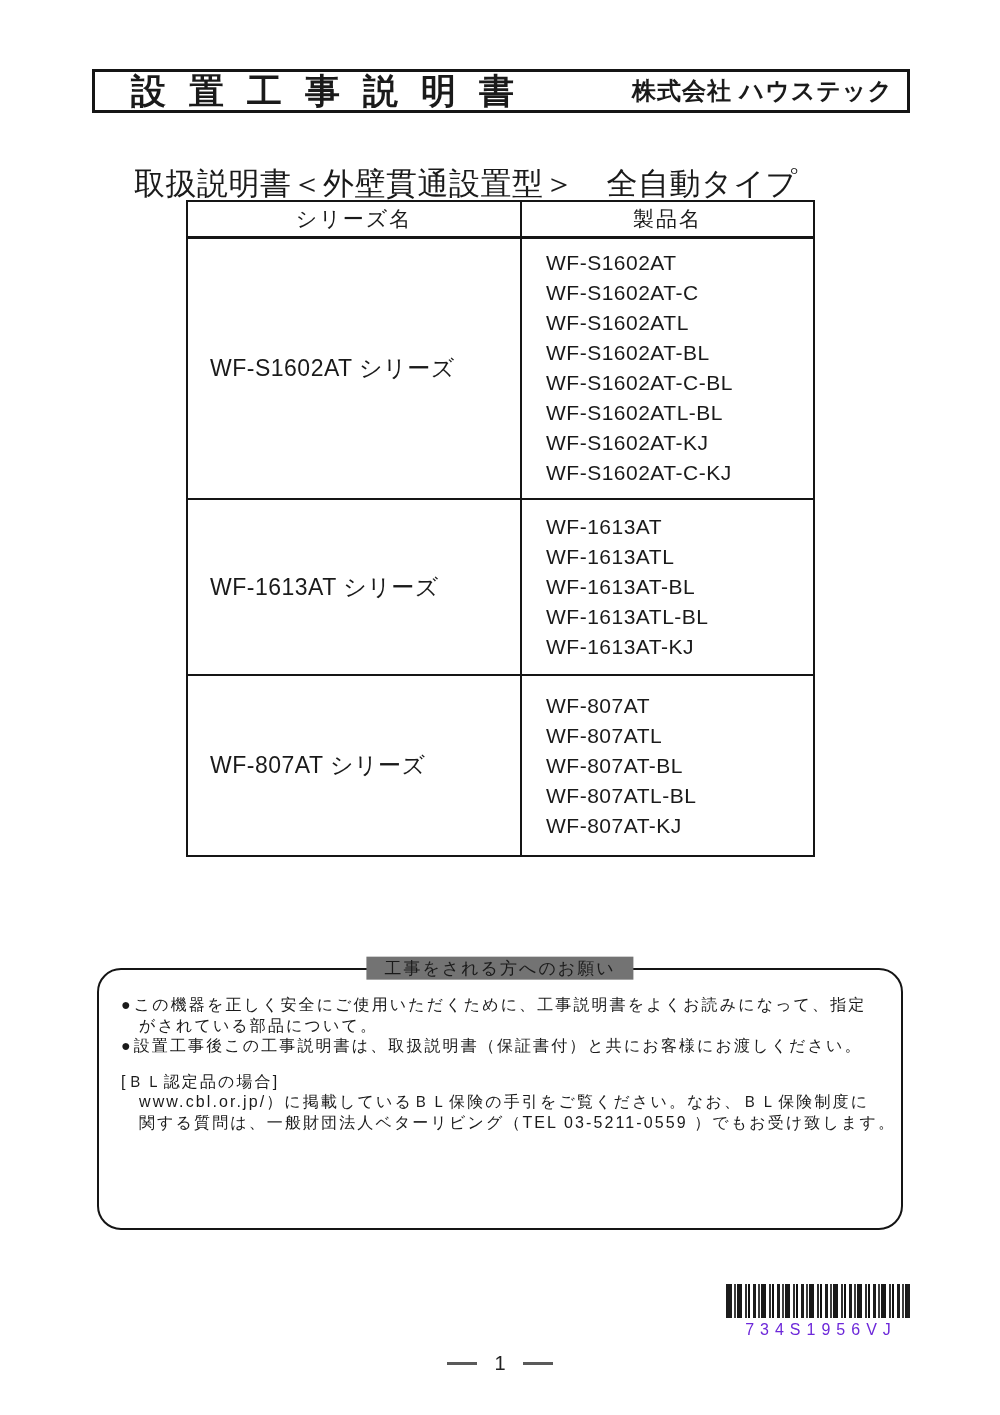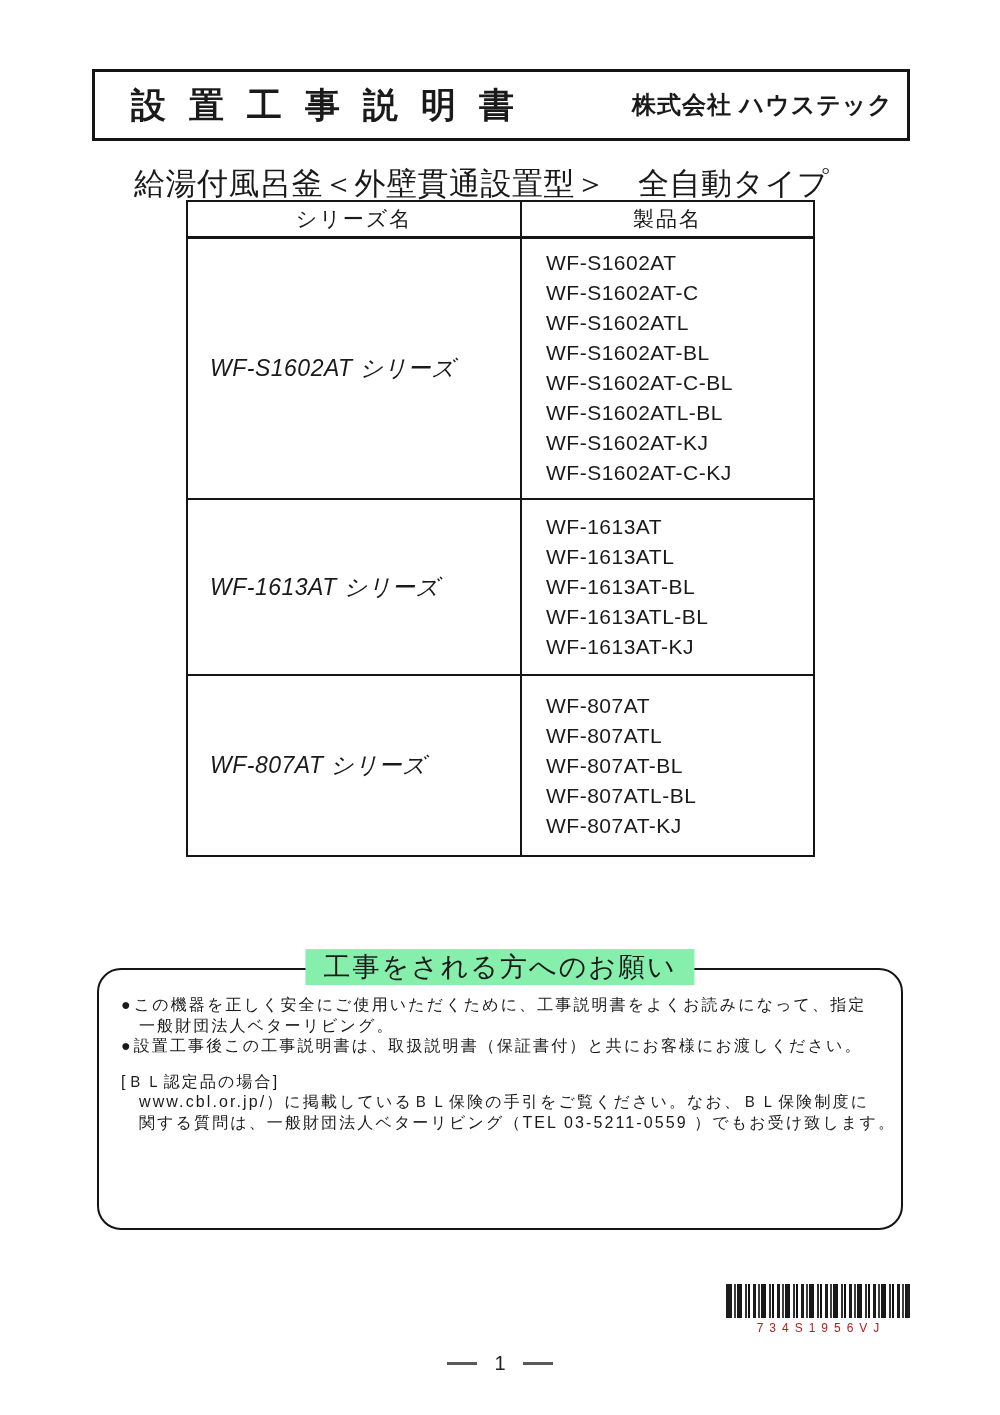--- a/index.html
+++ b/index.html
@@ -6,21 +6,21 @@
   body {
     width: 1000px; height: 1415px; position: relative;
     background: #ffffff; color: #1a1a1a;
     font-family: "Liberation Sans", "DejaVu Sans", sans-serif;
     overflow: hidden;
   }
   * { box-sizing: border-box; }
 
   
   .header-box {
-    position: absolute; left: 92px; top: 69px; width: 818px; height: 72px;
+    position: absolute; left: 92px; top: 69px; width: 818px; height: 44px;
     border: 3px solid #151515; display: flex; align-items: center;
     background: #fff;
   }
   .header-title {
     font-size: 35px; font-weight: bold; letter-spacing: 23px;
     margin-left: 36px; white-space: nowrap;
   }
   .header-company {
     font-size: 24px; font-weight: bold; letter-spacing: 1px;
     margin-left: auto; margin-right: 14px; white-space: nowrap;
@@ -40,36 +40,36 @@
   .series-table th, .series-table td {
     border: 2px solid #151515; padding: 0; background: #fff;
   }
   .series-table th {
     height: 36px; font-size: 21px; font-weight: normal;
     text-align: center; border-bottom: 3px solid #151515;
     letter-spacing: 2px;
   }
   td.series-cell {
     vertical-align: middle; padding-left: 22px;
-    font-size: 23px; letter-spacing: 0.5px; white-space: nowrap; font-style: italic;
+    font-size: 23px; letter-spacing: 0.5px; white-space: nowrap;
   }
   td.products-cell {
     vertical-align: middle; padding-left: 24px;
     font-size: 21px;
   }
   .product-line { line-height: 30px; white-space: nowrap; letter-spacing: 0.5px; }
 
   
   .notice-box {
     position: absolute; left: 97px; top: 968px; width: 806px; height: 262px;
     border: 2.5px solid #151515; border-radius: 24px; background: #fff;
   }
   .notice-title {
     position: absolute; left: 50%; top: 0; transform: translate(-50%, -58%);
-    background: #86efac; padding: 0 18px; font-size: 27px;
+    background: #737373; padding: 0 18px; font-size: 17px;
     letter-spacing: 2px; white-space: nowrap; text-align: right;
   }
   .notice-content {
     padding: 25px 12px 0 22px; font-size: 16px; line-height: 20.5px;
     letter-spacing: 2.1px;
   }
   .n-line { white-space: nowrap; }
   .n-bullet::before { content: "●"; margin-right: 1px; }
   .n-cont { padding-left: 18px; }
   .n-label { margin-top: 15px; }
@@ -88,42 +88,42 @@
       #ffffff 7px, #ffffff 8px,
       #181818 8px, #181818 13px,
       #ffffff 13px, #ffffff 16px,
       #2e2e2e 16px, #2e2e2e 18px,
       #ffffff 18px, #ffffff 19px,
       #101010 19px, #101010 21px,
       #ffffff 21px, #ffffff 24px);
     border-left: 3px solid #1c1c1c; border-right: 3px solid #1c1c1c;
   }
   .barcode-value {
-    margin-top: 3px; font-size: 12px; letter-spacing: 6px;
-    padding-left: 6px; color: #b91c1c; white-space: nowrap; text-align: center;
+    margin-top: 3px; font-size: 16px; letter-spacing: 6px;
+    padding-left: 6px; color: #6d28d9; white-space: nowrap; text-align: center;
   }
 
   
   .page-footer {
     position: absolute; left: 0; top: 1350px; width: 100%;
     display: flex; align-items: center; justify-content: center; gap: 17px;
     height: 26px;
   }
   .footer-dash { width: 30px; height: 3px; background: #5a5a5a; }
   .footer-page { font-size: 20px; color: #222; }
 </style>
 </head>
 <body>
 
 <div class="header-box">
   <span class="header-title">設置工事説明書</span>
   <span class="header-company">株式会社 ハウステック</span>
 </div>
 
-<div class="product-title">給湯付風呂釜＜外壁貫通設置型＞　全自動タイプ</div>
+<div class="product-title">取扱説明書＜外壁貫通設置型＞　全自動タイプ</div>
 
 <table class="series-table">
   <colgroup>
     <col style="width:334px">
     <col style="width:293px">
   </colgroup>
   <thead>
     <tr>
       <th>シリーズ名</th>
       <th>製品名</th>
@@ -163,21 +163,21 @@
         <div class="product-line">WF-807AT-KJ</div>
       </td>
     </tr>
   </tbody>
 </table>
 
 <div class="notice-box">
   <div class="notice-title">工事をされる方へのお願い</div>
   <div class="notice-content">
     <div class="n-line n-bullet">この機器を正しく安全にご使用いただくために、工事説明書をよくお読みになって、指定</div>
-    <div class="n-line n-cont">一般財団法人ベターリビング。</div>
+    <div class="n-line n-cont">がされている部品について。</div>
     <div class="n-line n-bullet">設置工事後この工事説明書は、取扱説明書（保証書付）と共にお客様にお渡しください。</div>
     <div class="n-line n-label">[ＢＬ認定品の場合]</div>
     <div class="n-line n-cont">www.cbl.or.jp/）に掲載しているＢＬ保険の手引をご覧ください。なお、ＢＬ保険制度に</div>
     <div class="n-line n-cont">関する質問は、一般財団法人ベターリビング（TEL 03-5211-0559 ）でもお受け致します。</div>
   </div>
 </div>
 
 <div class="barcode">
   <div class="barcode-bars"></div>
   <div class="barcode-value">734S1956VJ</div>

